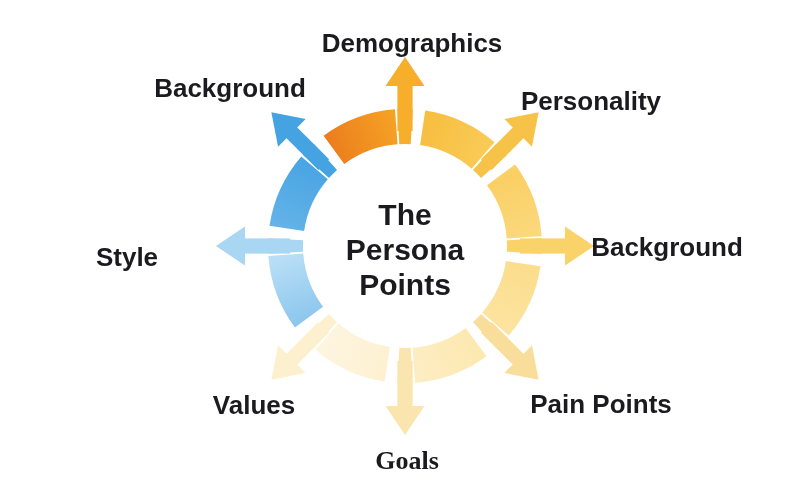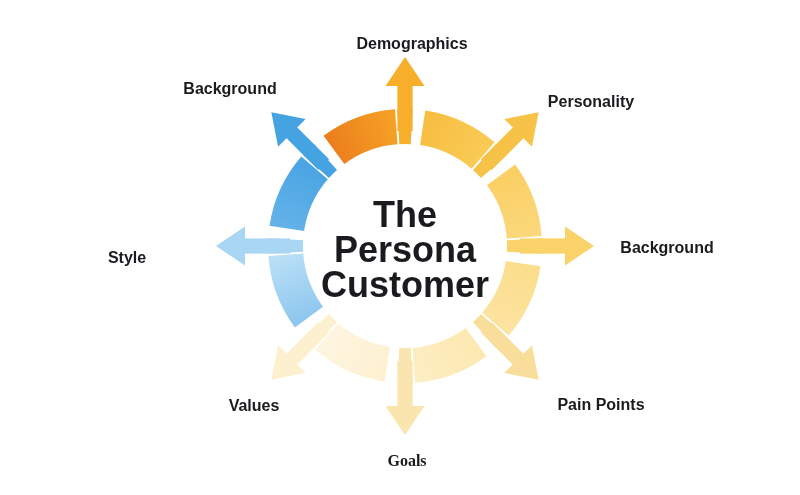--- a/index.html
+++ b/index.html
@@ -1,26 +1,26 @@
 <!DOCTYPE html>
 <html><head>
 <meta charset="utf-8">
 <style>
   html,body{margin:0;padding:0;background:#ffffff;}
   body{width:800px;height:495px;overflow:hidden;font-family:"Liberation Sans",sans-serif;}
   .canvas{position:relative;width:800px;height:495px;background:#ffffff;}
   #ring-svg{position:absolute;left:0;top:0;}
   .title{
     position:absolute;left:405px;top:249px;transform:translate(-50%,-50%);
-    text-align:center;font-weight:700;font-size:36px;line-height:35px;
+    text-align:center;font-weight:700;font-size:30px;line-height:35px;
     color:#1b1b1f;white-space:nowrap;
   }
   .spoke-label{
     position:absolute;transform:translate(-50%,-50%);
-    text-align:right;font-weight:700;font-size:16px;line-height:25px;
+    text-align:right;font-weight:700;font-size:26px;line-height:25px;
     color:#1b1b1f;white-space:nowrap;
   }
 </style>
 </head>
 <body>
 
 <div class="canvas">
   <svg id="ring-svg" width="800" height="495" viewBox="0 0 800 495">
       <defs>
         <linearGradient id="grad0" gradientUnits="userSpaceOnUse" x1="333.9186769832147" y1="149.93910515624253" x2="396.248035443248" y2="126.82091997167726">
@@ -102,21 +102,21 @@
       <g transform="rotate(315 405 246)" fill="#45A3E2">
         <path d="M397.35 109.21 A137 137 0 0 1 412.65 109.21 L410.69 144.16 A102 102 0 0 0 399.31 144.16 Z"></path>
         <rect x="397.4" y="85" width="15.2" height="46"></rect>
         <polygon points="385.5,86 424.5,86 405,57"></polygon>
       </g>
     </svg>
 
   <div class="title">
     <div>The</div>
     <div>Persona</div>
-    <div>Customer</div>
+    <div>Points</div>
   </div>
 
   <div id="labels">
       <div class="spoke-label" style="left: 412px; top: 43px;">
         <div>Demographics</div>
       </div>
       <div class="spoke-label" style="left: 591px; top: 101px;">
         <div>Personality</div>
       </div>
       <div class="spoke-label" style="left: 667px; top: 247px;">

